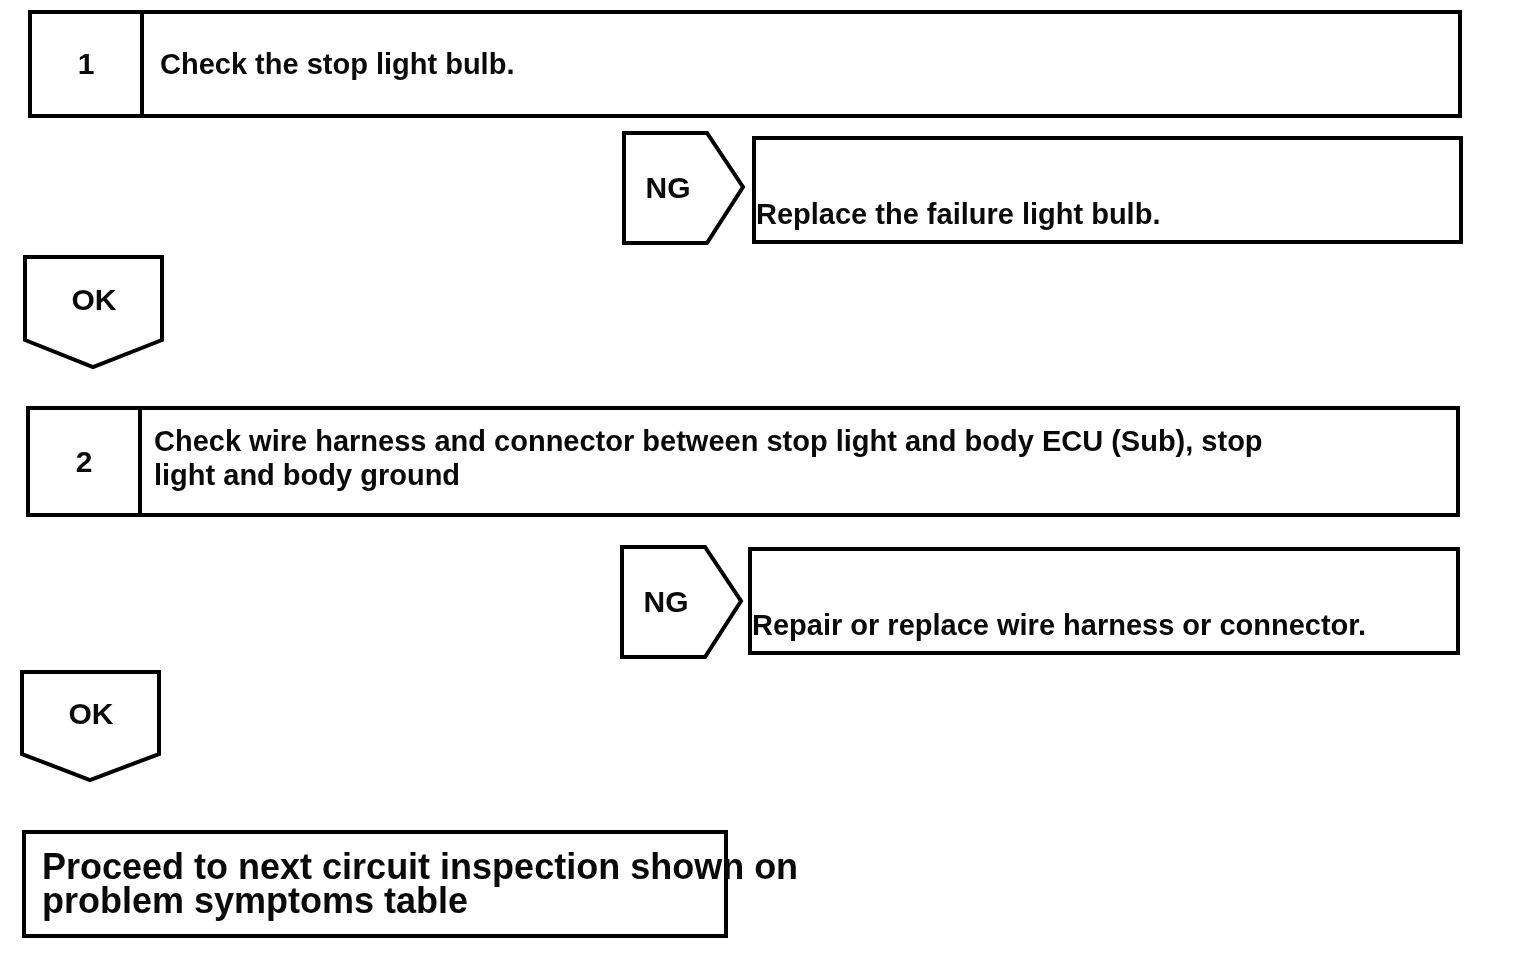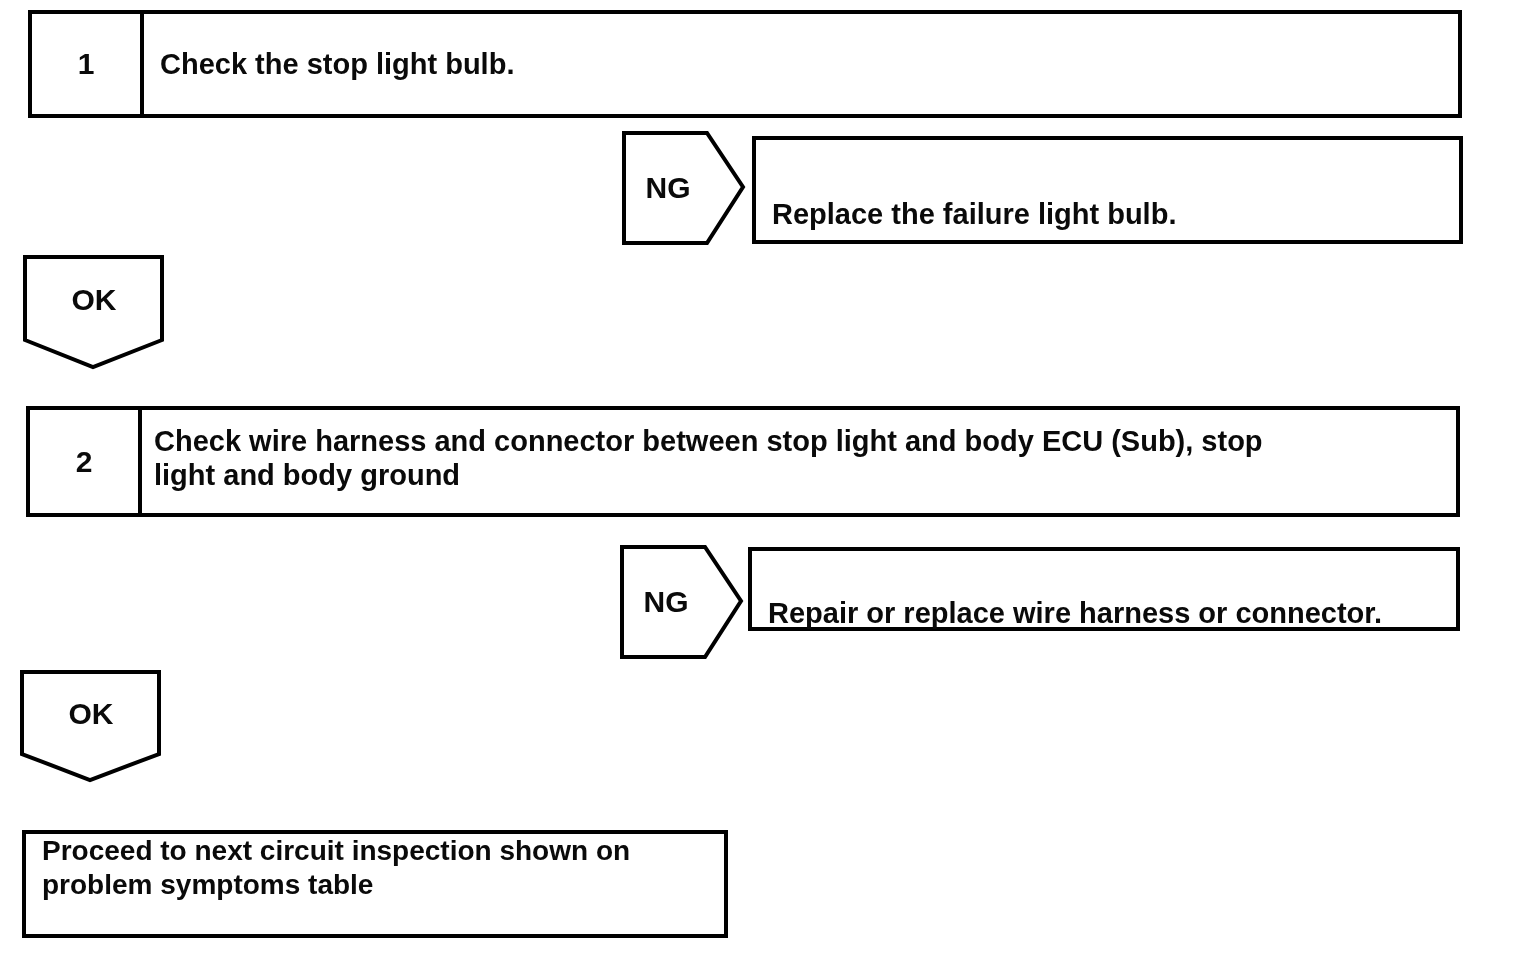--- a/index.html
+++ b/index.html
@@ -40,29 +40,28 @@
     white-space: pre;
     padding-left: 16px;
   }
   .v-center { display: flex; align-items: center; }
   .v-top { padding-top: 14px; padding-left: 12px; }
   .result-text {
     font-size: 29px;
     font-weight: 700;
     line-height: 34px;
     white-space: pre;
-    padding-left: 16px;
     margin-top: 47px;
   }
   .terminal-text {
-    font-size: 28px;
+    font-size: 36px;
     font-weight: 700;
     line-height: 34px;
     white-space: pre;
-    padding: 0 12px 0 16px;
+    padding: 16px 12px 0 16px;
   }
   .shape { position: absolute; }
   .shape polygon {
     fill: #ffffff;
     stroke: #000000;
     stroke-width: 4;
     stroke-linejoin: miter;
   }
   .shape text {
     font-family: "Liberation Sans", "DejaVu Sans", sans-serif;
@@ -72,21 +71,21 @@
     text-anchor: middle;
   }
 
   
   #step1   { left: 28px;  top: 10px;  width: 1434px; height: 108px; }
   #ng1     { left: 622px; top: 131px; width: 124px;  height: 114px; }
   #result1 { left: 752px; top: 136px; width: 711px;  height: 108px; }
   #ok1     { left: 23px;  top: 255px; width: 142px;  height: 115px; }
   #step2   { left: 26px;  top: 406px; width: 1434px; height: 111px; }
   #ng2     { left: 620px; top: 545px; width: 124px;  height: 114px; }
-  #result2 { left: 748px; top: 547px; width: 712px;  height: 84px; }
+  #result2 { left: 748px; top: 547px; width: 712px;  height: 108px; }
   #ok2     { left: 20px;  top: 670px; width: 142px;  height: 113px; }
   #terminal{ left: 22px;  top: 830px; width: 706px;  height: 108px; }
 </style>
 </head>
 <body>
 
 <div class="canvas">
 
   <div id="step1" class="box step-box">
     <div class="num-cell">1</div>

